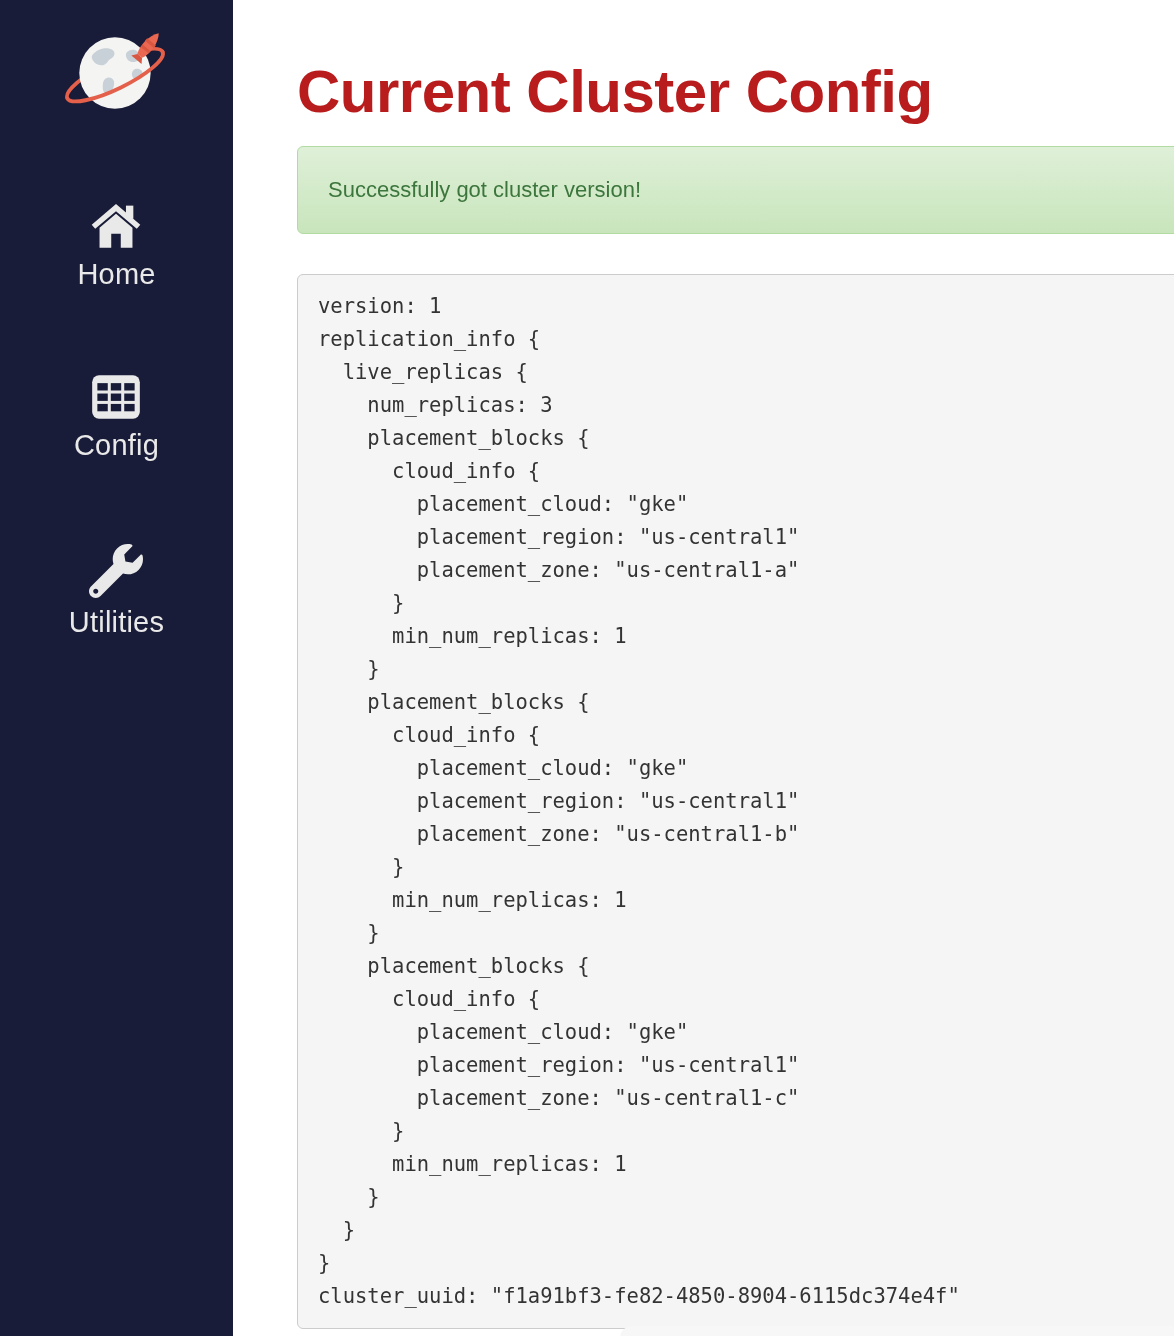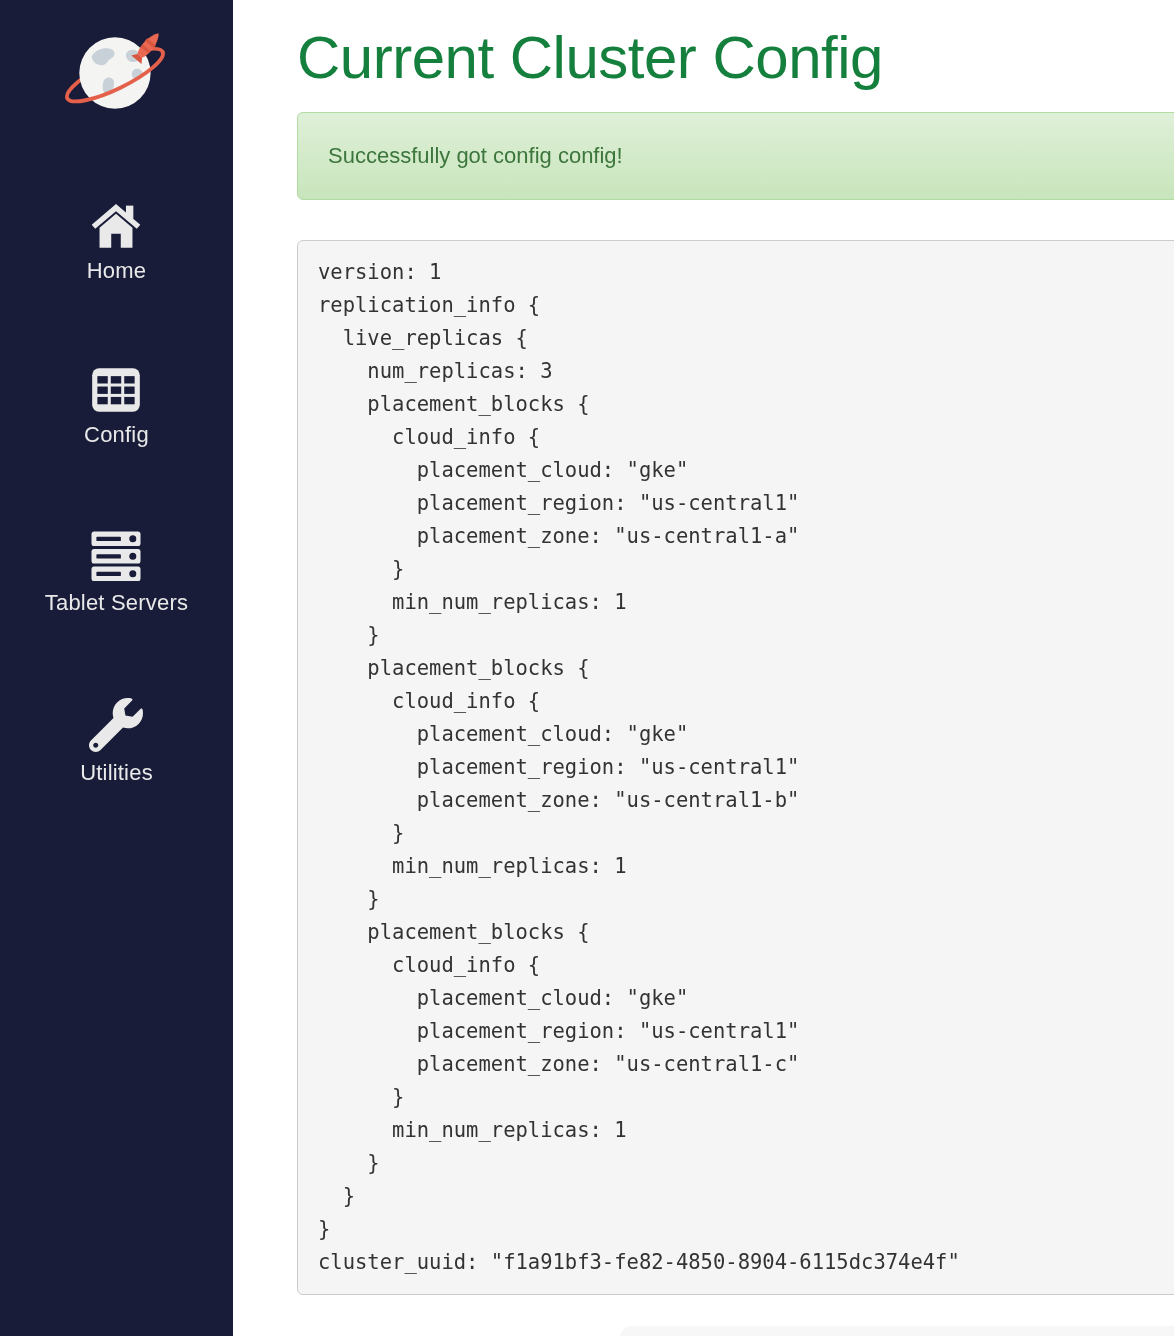--- a/index.html
+++ b/index.html
@@ -20,29 +20,29 @@
     display: flex; flex-direction: column; align-items: center;
   }
   .logo { margin-top: 28px; width: 106px; height: 86px; cursor: pointer; }
   .nav { margin-top: 88px; display: flex; flex-direction: column; align-items: center; }
   .nav-item {
     display: flex; flex-direction: column; align-items: center;
     margin-bottom: 82px; text-decoration: none; cursor: pointer;
   }
   .nav-icon { display: block; line-height: 0; }
   .nav-label {
-    margin-top: 8px; font-size: 22px; color: #E9E9E9;
+    margin-top: 8px; font-size: 29px; color: #E9E9E9;
     letter-spacing: 0.2px; white-space: nowrap;
   }
 
   
   .main { flex: 1; padding-left: 64px; }
   .page-title {
-    margin-top: 24px;
-    font-size: 60px; font-weight: 400; color: #15803d;
+    margin-top: 58px;
+    font-size: 60px; font-weight: 700; color: #b91c1c;
     letter-spacing: -0.5px; line-height: 1.12;
   }
   .alert-success {
     margin-top: 21px;
     width: calc(100% + 60px);
     background-image: linear-gradient(to bottom, #dff0d8 0%, #c8e5bc 100%);
     border: 1px solid #b2dba1;
     border-radius: 6px;
     color: #3c763d;
     font-size: 22px;
@@ -129,60 +129,38 @@
                 <rect x="15.8" y="9.4" width="4.8" height="3.4"></rect>
               <rect x="3.4" y="14.2" width="4.8" height="3.4"></rect>
                 <rect x="9.6" y="14.2" width="4.8" height="3.4"></rect>
                 <rect x="15.8" y="14.2" width="4.8" height="3.4"></rect>
             </g>
           </svg>
         </span>
         <span class="nav-label">Config</span>
       </a>
 
-      <a class="nav-item">
-        <span class="nav-icon">
-          <svg width="56" height="52" viewBox="0 0 24 22" xmlns="http://www.w3.org/2000/svg">
-            <g>
-              <rect x="1.5" y="0.5" width="21" height="6.2" rx="1.1" fill="#E9E9E9"></rect>
-              <rect x="3.6" y="2.7" width="10.5" height="1.9" rx="0.4" fill="#181C38"></rect>
-              <circle cx="19.2" cy="3.6" r="1.5" fill="#181C38"></circle>
-            </g>
-            <g>
-              <rect x="1.5" y="8.0" width="21" height="6.2" rx="1.1" fill="#E9E9E9"></rect>
-              <rect x="3.6" y="10.2" width="10.5" height="1.9" rx="0.4" fill="#181C38"></rect>
-              <circle cx="19.2" cy="11.1" r="1.5" fill="#181C38"></circle>
-            </g>
-            <g>
-              <rect x="1.5" y="15.5" width="21" height="6.2" rx="1.1" fill="#E9E9E9"></rect>
-              <rect x="3.6" y="17.7" width="10.5" height="1.9" rx="0.4" fill="#181C38"></rect>
-              <circle cx="19.2" cy="18.6" r="1.5" fill="#181C38"></circle>
-            </g>
-          </svg>
-        </span>
-        <span class="nav-label">Tablet Servers</span>
-      </a>
 
       <a class="nav-item">
         <span class="nav-icon">
           <svg width="54" height="54" viewBox="0 0 512 512" xmlns="http://www.w3.org/2000/svg">
             <path fill="#E9E9E9" d="M507.73 109.1c-2.24-9.03-13.54-12.09-20.12-5.51l-74.36 74.36-67.88-11.31-11.31-67.88 74.36-74.36c6.62-6.62 3.43-17.9-5.66-20.16-47.38-11.74-99.55.91-136.58 37.93-39.64 39.64-50.55 97.1-34.05 147.2L18.74 402.76c-24.99 24.99-24.99 65.51 0 90.5 24.99 24.99 65.51 24.99 90.5 0l213.21-213.21c50.12 16.71 107.47 5.68 147.37-34.22 37.07-37.07 49.7-89.32 37.91-136.73zM64 472c-13.25 0-24-10.75-24-24 0-13.26 10.75-24 24-24s24 10.74 24 24c0 13.25-10.75 24-24 24z"></path>
           </svg>
         </span>
         <span class="nav-label">Utilities</span>
       </a>
 
     </nav>
   </aside>
 
   <main class="main">
     <h1 class="page-title">Current Cluster Config</h1>
 
     <div class="alert-success">
-      <span>Successfully got config config!</span>
+      <span>Successfully got cluster version!</span>
     </div>
 
     <pre class="config">version: 1
 replication_info {
   live_replicas {
     num_replicas: 3
     placement_blocks {
       cloud_info {
         placement_cloud: "gke"
         placement_region: "us-central1"

